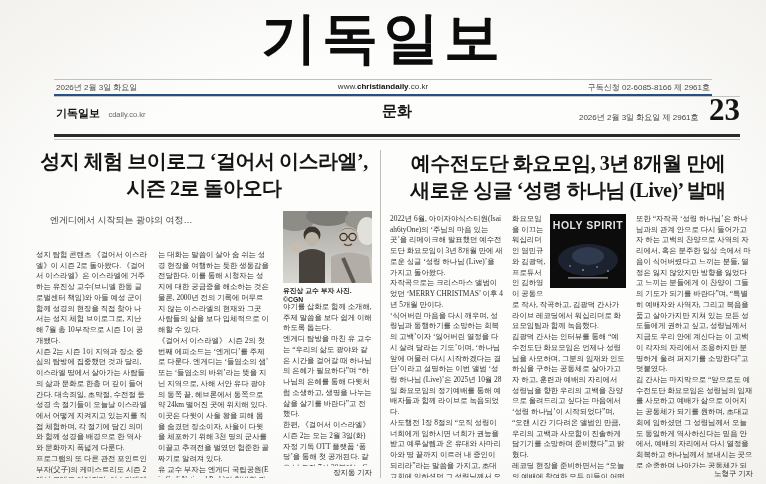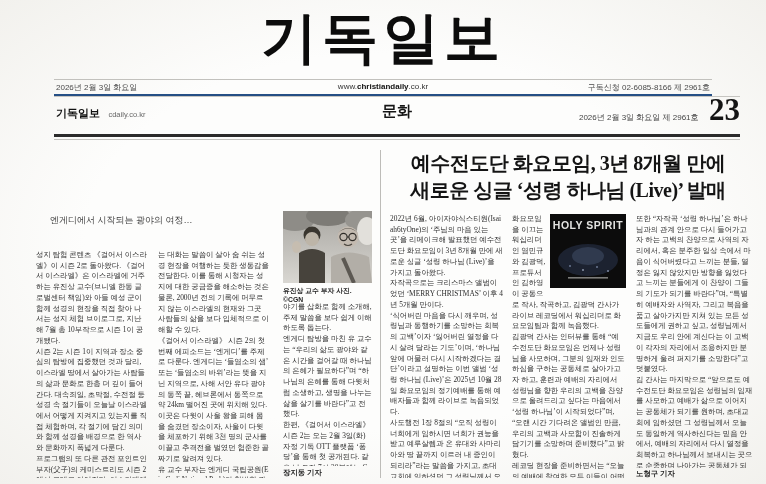--- a/index.html
+++ b/index.html
@@ -37,21 +37,21 @@
   .divider-v{position:absolute;left:380px;top:150px;width:1px;height:328px;background:#bdbcb8;}
   .headline{position:absolute;text-align:center;font-family:"Liberation Serif","DejaVu Serif",serif;
     font-weight:700;font-size:20px;line-height:27px;color:#141414;letter-spacing:-0.5px;}
   .hl-left{left:36px;width:336px;top:148px;}
   .hl-right{left:388px;width:360px;top:150px;}
   .subhead{position:absolute;left:50px;top:213px;width:210px;font-size:9px;line-height:15px;font-weight:400;color:#3d3d3d;}
   .coltext{white-space:pre-line;text-align:justify;word-break:break-all;}
   .bodycol{position:absolute;font-family:"Liberation Serif","DejaVu Serif",serif;
     font-size:7.4px;line-height:1.45;color:#2d2d2d;overflow:hidden;}
   .byline{position:absolute;font-family:"Liberation Serif","DejaVu Serif",serif;
-    font-size:7.4px;font-weight:700;color:#222;text-align:left;}
+    font-size:7.4px;font-weight:400;color:#222;text-align:right;}
   
   .l-col1{left:36px;top:250px;width:112px;height:228px;}
   .l-col2{left:158px;top:250px;width:112px;height:228px;}
   .l-col3{left:283px;top:302px;width:89px;height:164px;}
   .l-byline{left:283px;top:468px;width:89px;}
   .photo{position:absolute;left:283px;top:211px;width:89px;height:72px;background:#cfccc7;}
   .photo svg{display:block;}
   .photo-caption{position:absolute;left:283px;top:286px;width:89px;font-size:6.8px;font-weight:700;color:#262626;}
   
   .r-col1{left:390px;top:214px;width:113px;height:264px;}
@@ -84,20 +84,24 @@
     <span class="edition-wrap">
       <span class="edition-info">2026년 2월 3일 화요일 제 2961호</span>
       <span class="page-number">23</span>
     </span>
   </div>
   <div class="rule-sec-thick"></div>
   <div class="rule rule-sec-thin"></div>
 
   <div class="divider-v"></div>
 
+  <div class="headline hl-left">
+    <div>성지 체험 브이로그 ‘걸어서 이스라엘’,</div>
+    <div>시즌 2로 돌아오다</div>
+  </div>
   <div class="subhead">
     <div>엔게디에서 시작되는 광야의 여정…</div>
   </div>
 
   <div class="photo">
     <svg width="89" height="72" viewBox="0 0 89 72" xmlns="http://www.w3.org/2000/svg">
       <defs>
         <linearGradient id="pbg" x1="0" y1="0" x2="0" y2="1">
           <stop offset="0" stop-color="#a8a6a1"></stop>
             <stop offset="1" stop-color="#d9d7d2"></stop>

